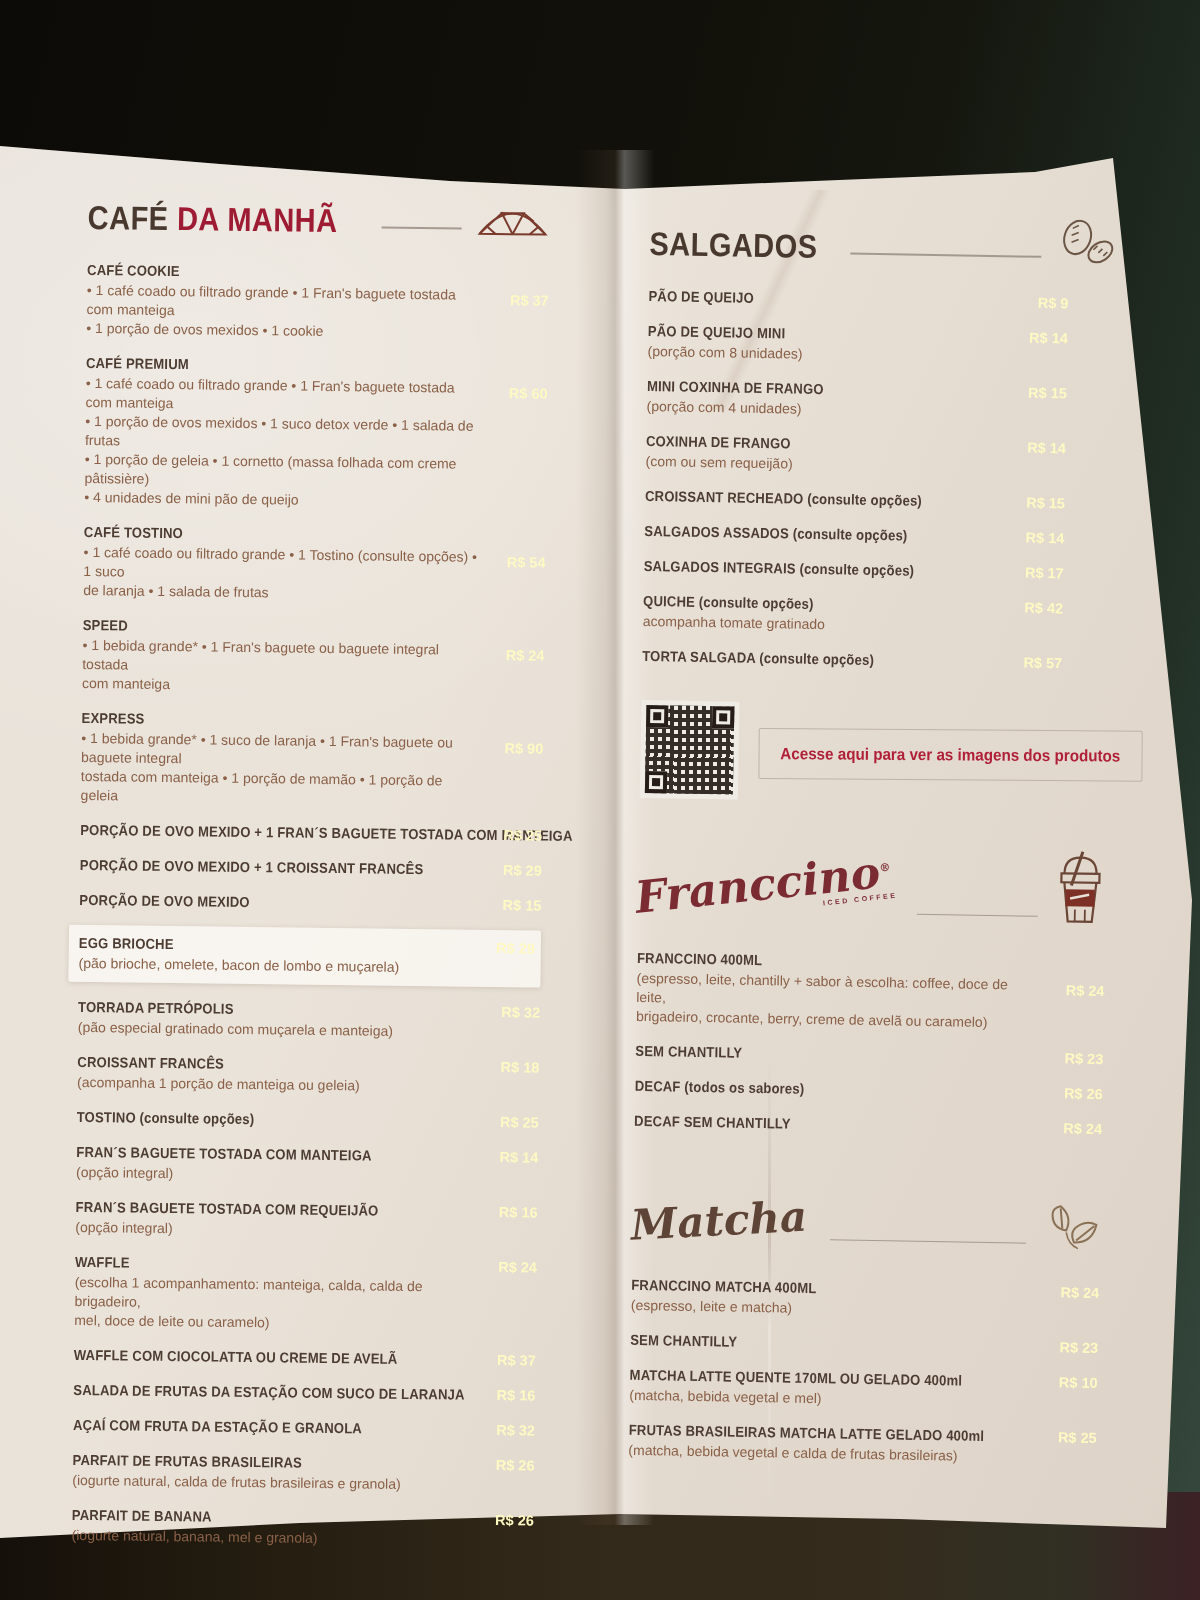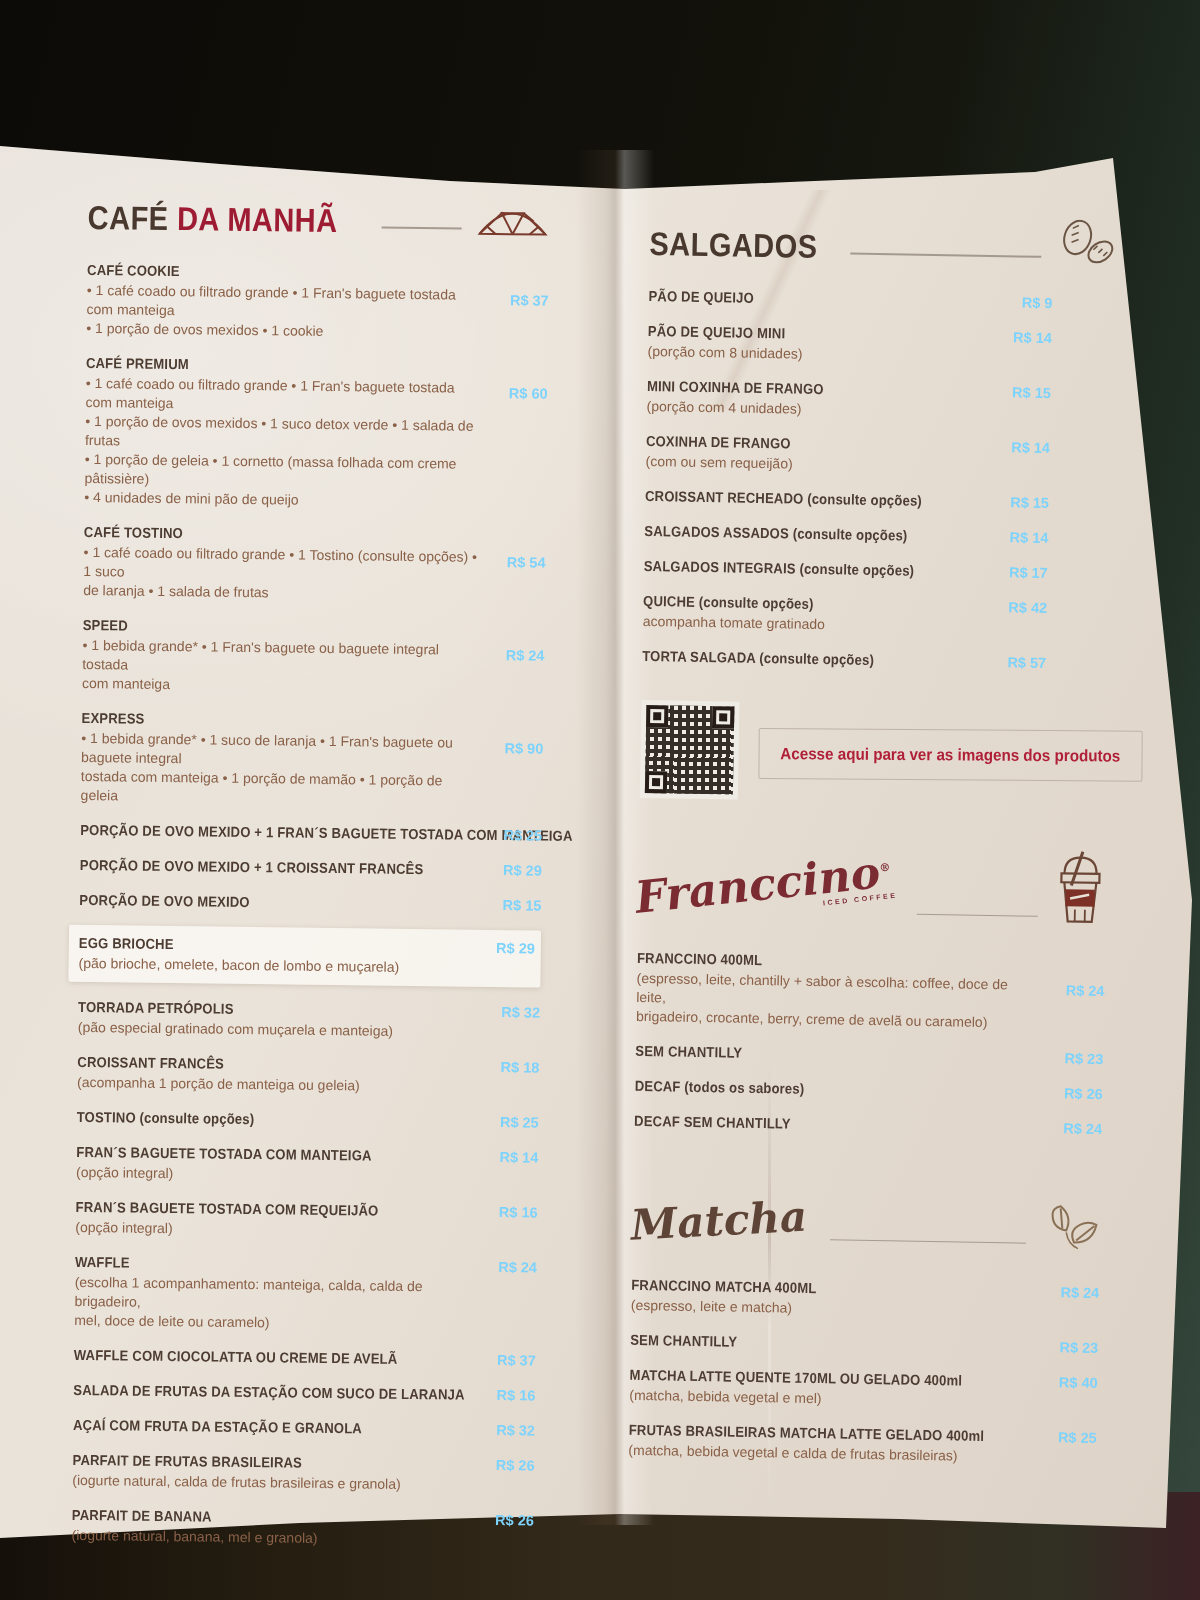--- a/index.html
+++ b/index.html
@@ -40,31 +40,31 @@
   .sec-title{font-size:33px;font-weight:bold;color:#48382e;letter-spacing:.5px;white-space:nowrap;
     display:inline-block;transform:scaleX(.88);transform-origin:left bottom;line-height:1;}
   .sec-title .accent{color:#9e1c33;}
   .rule{flex:1;height:2px;background:#8e8177;margin:0 14px 9px 10px;opacity:.75;}
   .sec-icon{flex:none;}
 
   .row{position:relative;margin-bottom:15px;padding-right:66px;}
   .item-name{font-size:14.5px;font-weight:bold;color:#4d3c31;line-height:20px;white-space:nowrap;
     display:inline-block;transform:scaleX(.9);transform-origin:left top;letter-spacing:.2px;}
   .item-desc{font-size:14px;color:#8a6148;line-height:19px;white-space:pre-line;margin-top:1px;}
-  .price{position:absolute;right:0;top:2px;font-size:14.5px;font-weight:bold;color:#7dd3fc;white-space:nowrap;}
+  .price{position:absolute;right:0;top:2px;font-size:14.5px;font-weight:bold;color:#fef9c3;white-space:nowrap;}
   .row.combo .price{top:27px;}
   .row.hl{background:rgba(252,250,246,.75);box-shadow:0 1px 5px rgba(130,110,90,.25);
     padding:8px 66px 9px 10px;margin-left:-10px;border-radius:2px;}
   .row.hl .price{right:6px;top:10px;}
 
   .footnote{margin-top:60px;font-size:14px;color:#6e5948;line-height:24px;width:420px;
     transform:rotate(-2deg);transform-origin:left top;}
 
   
-  .salgados .price{right:64px;}
+  .salgados .price{right:48px;}
 
   
   .qr-wrap{display:flex;align-items:center;margin:34px 0 10px 0;}
   .qr{width:88px;height:88px;background:#efece6;position:relative;flex:none;padding:5px;}
   .qr-grid{position:absolute;inset:5px;
     background:
       repeating-linear-gradient(0deg,#261d18 0 4px,transparent 4px 8px),
       repeating-linear-gradient(90deg,#261d18 0 4px,#efece6 4px 8px);
     opacity:.92;}
   .qr .finder{position:absolute;width:22px;height:22px;border:4px solid #261d18;background:#efece6;box-sizing:border-box;}
@@ -375,21 +375,21 @@
       <div class="item-desc">(espresso, leite e matcha)</div>
       <div class="price">R$ 24</div>
     </div>
     <div class="row">
       <div class="item-name">SEM CHANTILLY</div>
       <div class="price">R$ 23</div>
     </div>
     <div class="row">
       <div class="item-name">MATCHA LATTE QUENTE 170ML OU GELADO 400ml</div>
       <div class="item-desc">(matcha, bebida vegetal e mel)</div>
-      <div class="price">R$ 40</div>
+      <div class="price">R$ 10</div>
     </div>
     <div class="row">
       <div class="item-name">FRUTAS BRASILEIRAS MATCHA LATTE GELADO 400ml</div>
       <div class="item-desc">(matcha, bebida vegetal e calda de frutas brasileiras)</div>
       <div class="price">R$ 25</div>
     </div>
   </div>
 
 </div>
 

